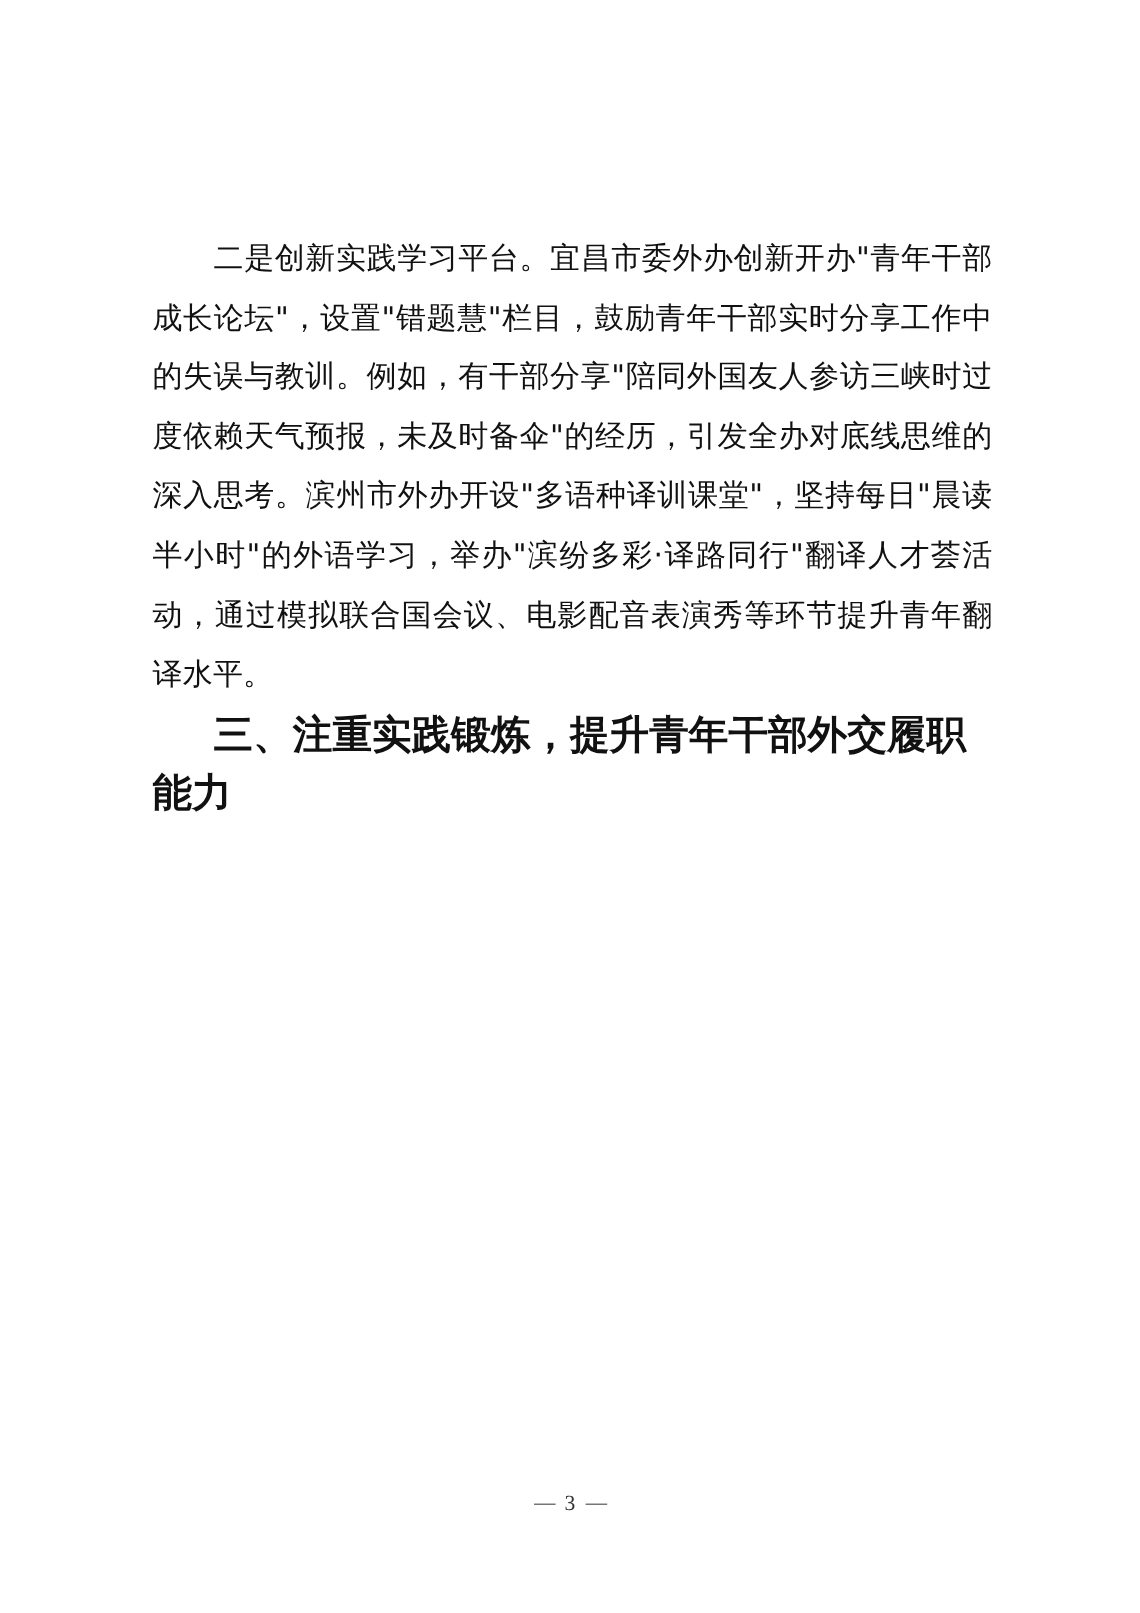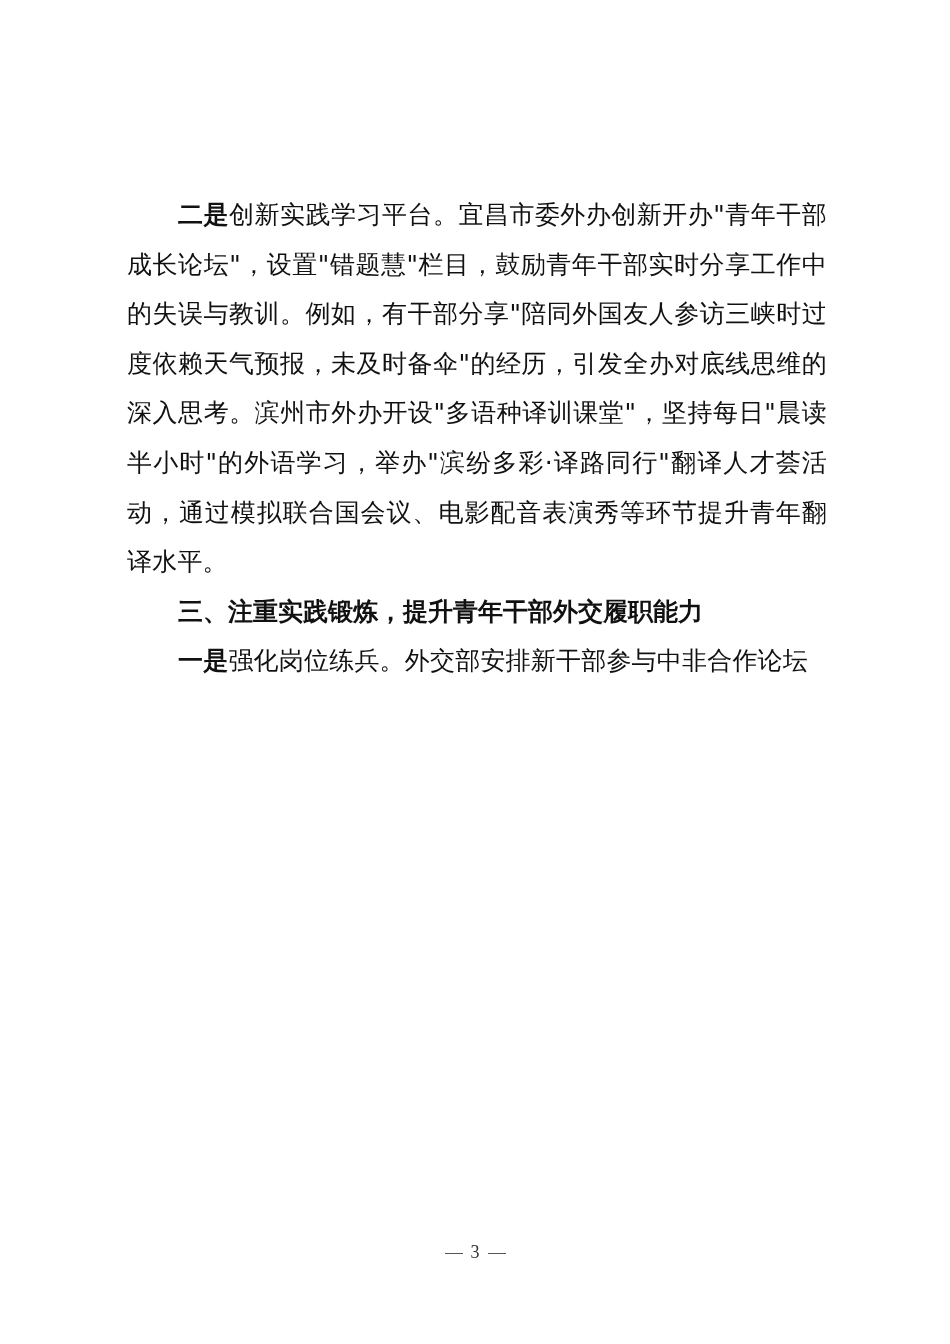--- a/index.html
+++ b/index.html
@@ -26,24 +26,24 @@
     line-height: 49.6px;
     margin: 0;
     text-align: justify;
     text-justify: inter-character;
     letter-spacing: 0.2px;
   }
   .para.indent {
     text-indent: 51px;
   }
   .lead {
-    font-weight: bold;
+    font-weight: normal;
   }
   .heading {
-    font-size: 25px;
+    font-size: 33px;
     line-height: 49.6px;
     margin: 0;
     font-weight: bold;
     text-indent: 51px;
   }
   .footer {
     position: absolute;
     top: 1242px;
     left: 0;
     width: 950px;
@@ -60,18 +60,17 @@
     vertical-align: middle;
     margin: 0 8px;
   }
 </style>
 </head>
 <body>
 
 <div class="page">
   <p class="para indent"><span class="lead">二是</span><span>创新实践学习平台。宜昌市委外办创新开办"青年干部成长论坛"，设置"错题慧"栏目，鼓励青年干部实时分享工作中的失误与教训。例如，有干部分享"陪同外国友人参访三峡时过度依赖天气预报，未及时备伞"的经历，引发全办对底线思维的深入思考。滨州市外办开设"多语种译训课堂"，坚持每日"晨读半小时"的外语学习，举办"滨纷多彩·译路同行"翻译人才荟活动，通过模拟联合国会议、电影配音表演秀等环节提升青年翻译水平。</span></p>
   <p class="heading">三、注重实践锻炼，提升青年干部外交履职能力</p>
-  <p class="para indent"><span class="lead">一是</span><span>强化岗位练兵。外交部安排新干部参与中非合作论坛</span></p>
 </div>
 
 <div class="footer">
   <span class="dash"></span><span>3</span><span class="dash"></span>
 </div>
 
 </body></html>

